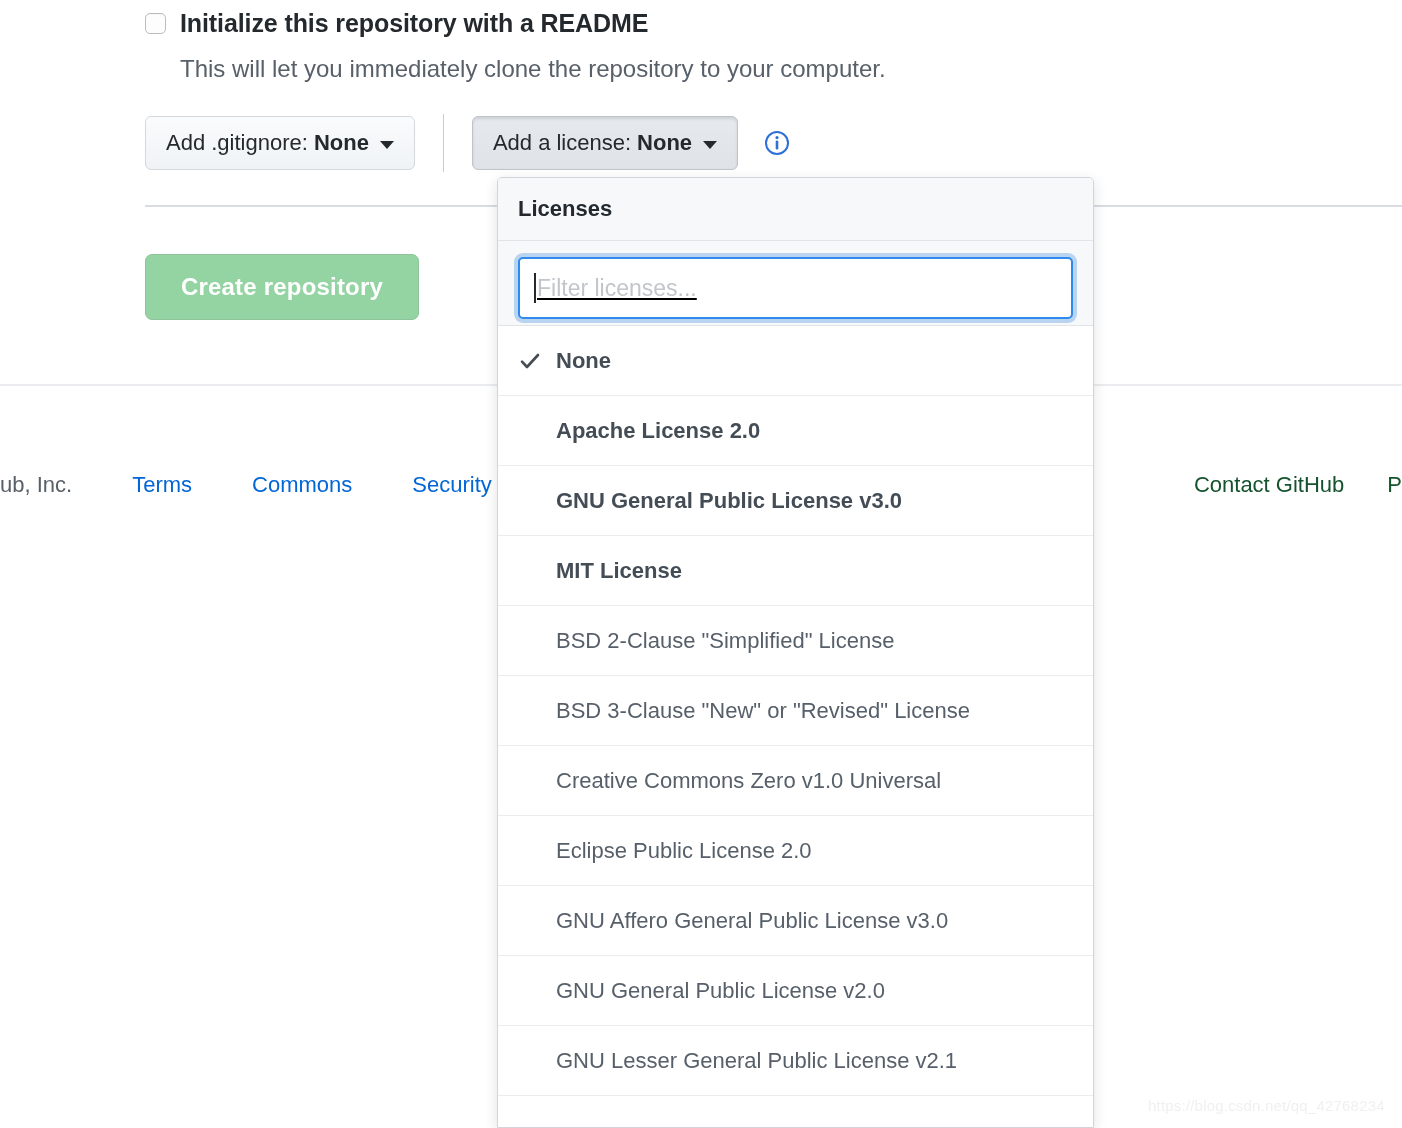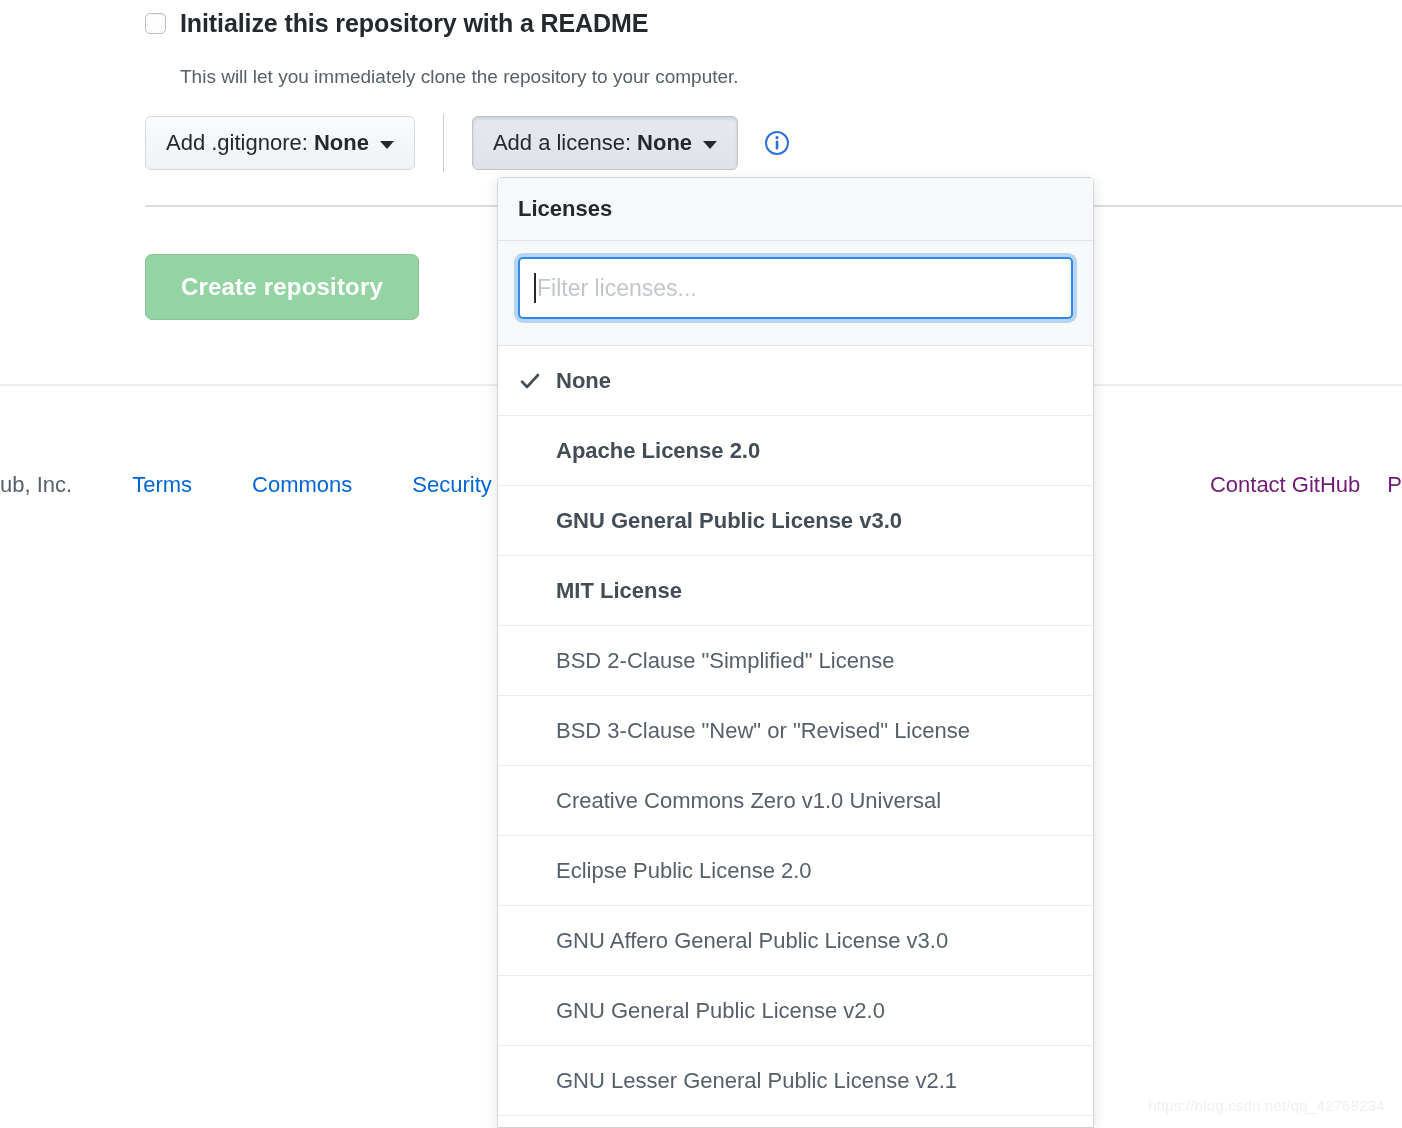--- a/index.html
+++ b/index.html
@@ -37,24 +37,24 @@
   .readme-text-block { display: block; }
   .readme-title {
     font-size: 25px;
     font-weight: bold;
     color: #24292e;
     line-height: 1.22;
     letter-spacing: -0.1px;
     white-space: nowrap;
   }
   .readme-sub {
-    font-size: 19px;
+    font-size: 24px;
     color: #586069;
     line-height: 1.3;
-    margin-top: 26px;
+    margin-top: 14px;
     white-space: nowrap;
   }
 
   
   .opts-row {
     position: absolute;
     left: 145px; top: 114px;
     display: flex;
     align-items: center;
   }
@@ -144,21 +144,21 @@
   .footer-left .copy { color: #586069; margin-right: 35px; }
   .footer-left a { color: #0366d6; text-decoration: none; margin-right: 35px; }
   .footer-right {
     position: absolute;
     right: 0; top: 472px;
     display: flex;
     align-items: baseline;
     font-size: 22px;
     white-space: nowrap;
   }
-  .footer-right a { color: #701a75; text-decoration: none; margin-left: 27px; }
+  .footer-right a { color: #14532d; text-decoration: none; margin-left: 43px; }
 
   
   .dropdown {
     position: absolute;
     left: 497px; top: 177px;
     width: 597px;
     height: 951px;
     background: #ffffff;
     border: 1px solid #d1d5da;
     border-radius: 5px 5px 0 0;
@@ -173,21 +173,22 @@
     display: flex;
     align-items: center;
     padding-left: 20px;
     font-size: 22px;
     font-weight: bold;
     color: #24292e;
   }
   .dd-filterwrap {
     background: #f6f8fa;
     border-bottom: 1px solid #e1e4e8;
-    padding: 16px 20px 26px 20px;
+    padding: 16px 20px 6px 20px;
+    text-decoration: underline;
   }
   .dd-filter {
     width: 100%;
     height: 62px;
     border: 2px solid #2e8aef;
     border-radius: 5px;
     background: #ffffff;
     box-shadow: 0 0 0 4px rgba(3,102,214,.25);
     display: flex;
     align-items: center;

